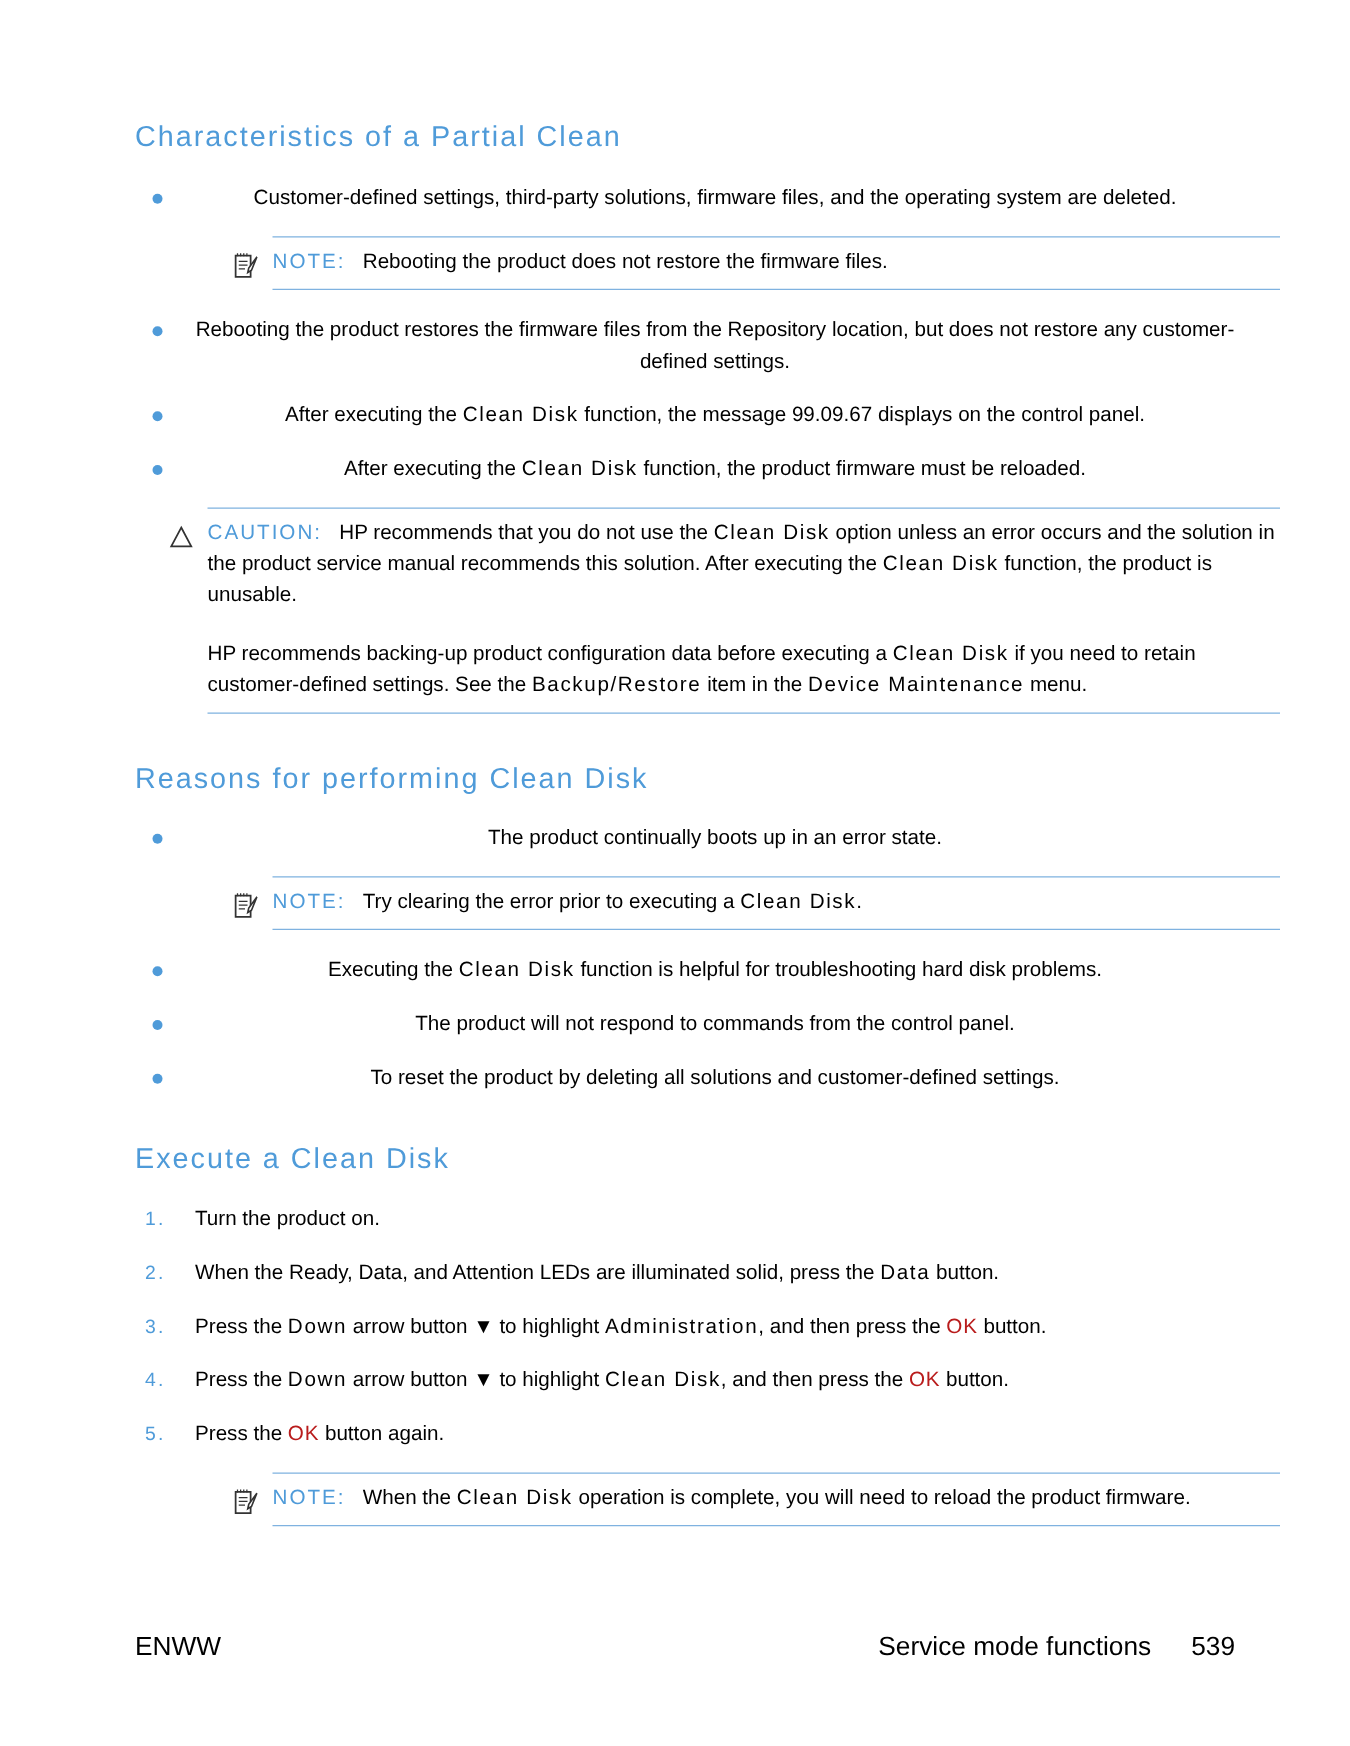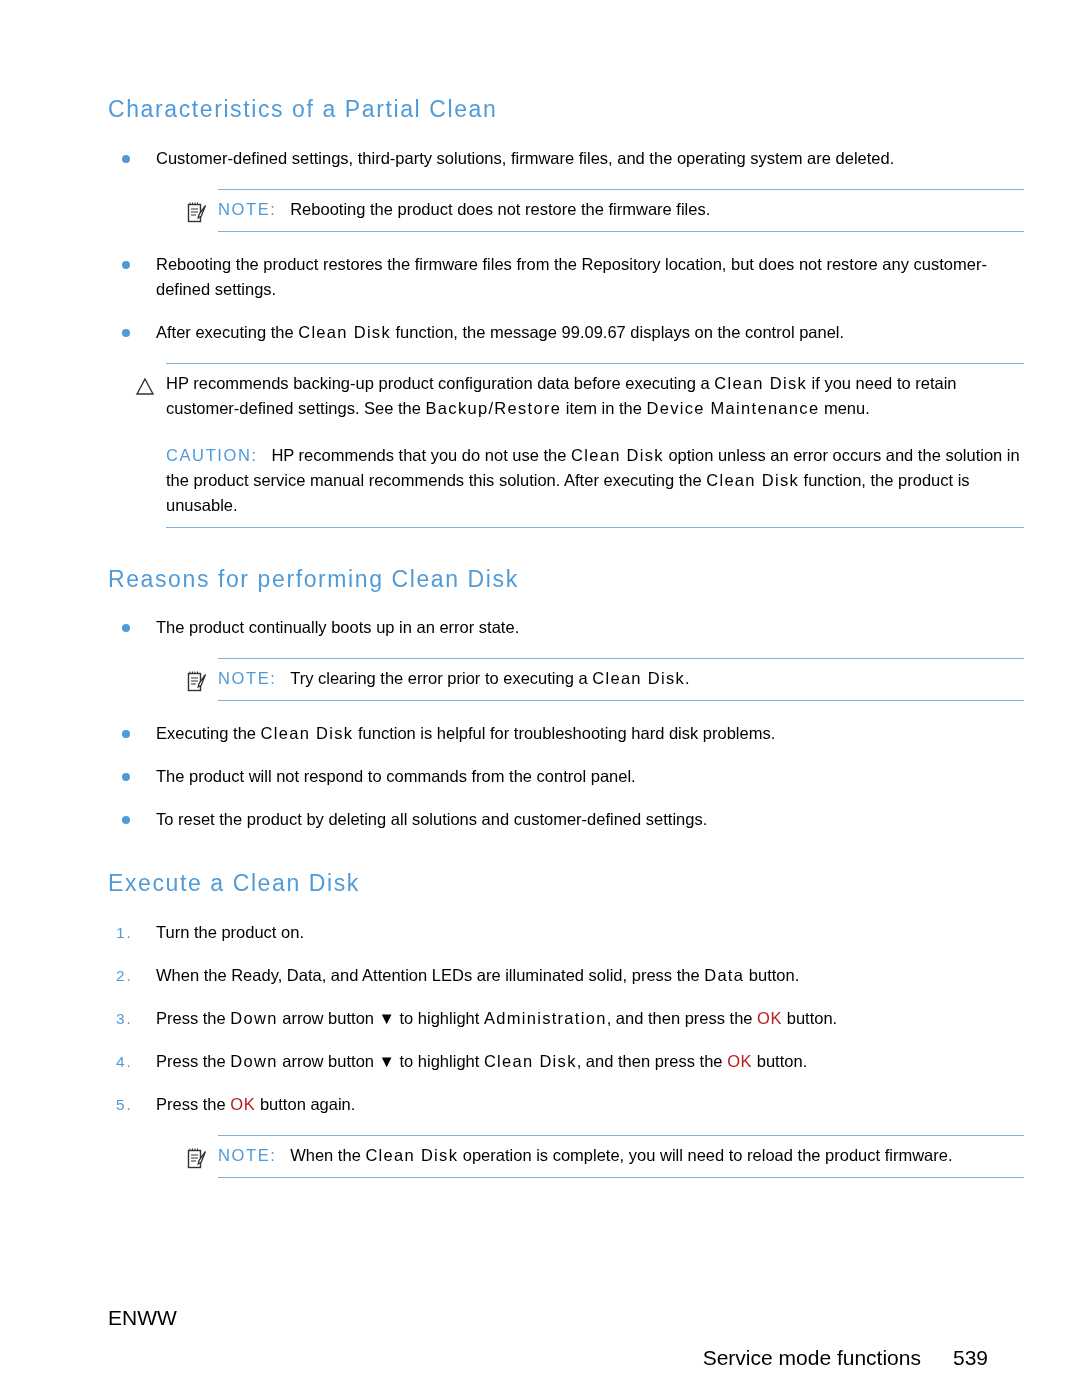--- a/index.html
+++ b/index.html
@@ -50,20 +50,21 @@
   .ui-blue {
     color: #b91c1c;
     letter-spacing: 0.6px;
   }
 
   
   ul.blist {
     list-style: none;
     margin: 0;
     padding: 0;
+    text-align: center;
   }
   ul.blist li {
     position: relative;
     padding-left: 48px;
     margin-bottom: 18px;
     font-size: 16.5px;
     line-height: 25px;
   }
   ul.blist li:before {
     content: "";
@@ -140,21 +141,20 @@
     left: 108px;
     top: 1306px;
     width: 880px;
     font-size: 21px;
   }
   .footer .left {
     float: left;
   }
   .footer .right {
     float: right;
-    margin-top: 40px;
   }
   .footer .pg {
     display: inline-block;
     margin-left: 32px;
   }
 
   .tri { display:block; }
   .nb  { display:block; }
 </style>
 </head>
@@ -194,36 +194,39 @@
       </div>
     </div>
 
     <ul class="blist">
       <li>
         <span>Rebooting the product restores the firmware files from the Repository location, but does not restore any customer-defined settings.</span>
       </li>
       <li>
         <span>After executing the </span><span class="ui">Clean Disk</span><span> function, the message 99.09.67 displays on the control panel.</span>
       </li>
+      <li>
+        <span>After executing the </span><span class="ui">Clean Disk</span><span> function, the product firmware must be reloaded.</span>
+      </li>
     </ul>
 
     <div class="admon indent-caution">
       <span class="icon">
         <svg class="tri" width="22" height="24" viewBox="0 0 22 24">
           <path d="M11 4 L19 19 L3 19 Z" fill="none" stroke="#333333" stroke-width="1.4"></path>
         </svg>
       </span>
       <div class="rule-box">
         <div class="body">
           <p>
-            <span>HP recommends backing-up product configuration data before executing a </span><span class="ui">Clean Disk</span><span> if you need to retain customer-defined settings. See the </span><span class="ui">Backup/Restore</span><span> item in the </span><span class="ui">Device Maintenance</span><span> menu.</span>
+            <span class="label">CAUTION:</span>
+            &nbsp;&nbsp;<span>HP recommends that you do not use the </span><span class="ui">Clean Disk</span><span> option unless an error occurs and the solution in the product service manual recommends this solution. After executing the </span><span class="ui">Clean Disk</span><span> function, the product is unusable.</span>
           </p>
           <p>
-            <span class="label">CAUTION:</span>
-            &nbsp;&nbsp;<span>HP recommends that you do not use the </span><span class="ui">Clean Disk</span><span> option unless an error occurs and the solution in the product service manual recommends this solution. After executing the </span><span class="ui">Clean Disk</span><span> function, the product is unusable.</span>
+            <span>HP recommends backing-up product configuration data before executing a </span><span class="ui">Clean Disk</span><span> if you need to retain customer-defined settings. See the </span><span class="ui">Backup/Restore</span><span> item in the </span><span class="ui">Device Maintenance</span><span> menu.</span>
           </p>
         </div>
       </div>
     </div>
 
     <h2 class="sec-head spaced-top">Reasons for performing Clean Disk</h2>
 
     <ul class="blist">
       <li>
         <span>The product continually boots up in an error state.</span>

